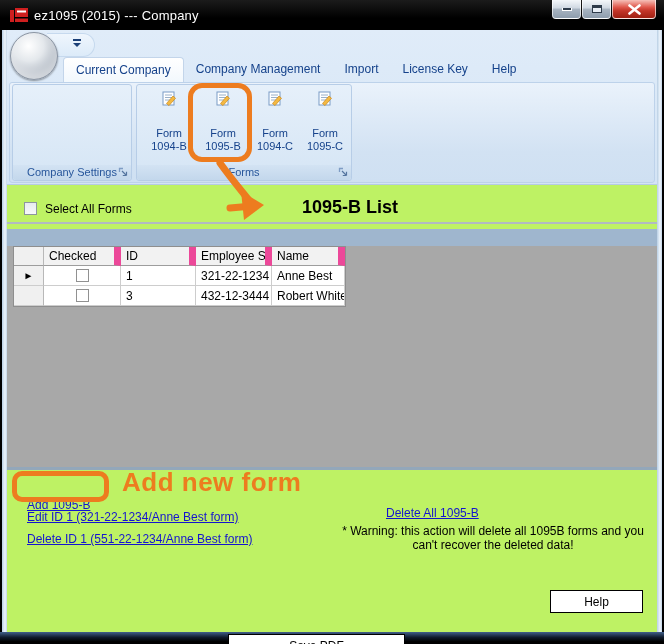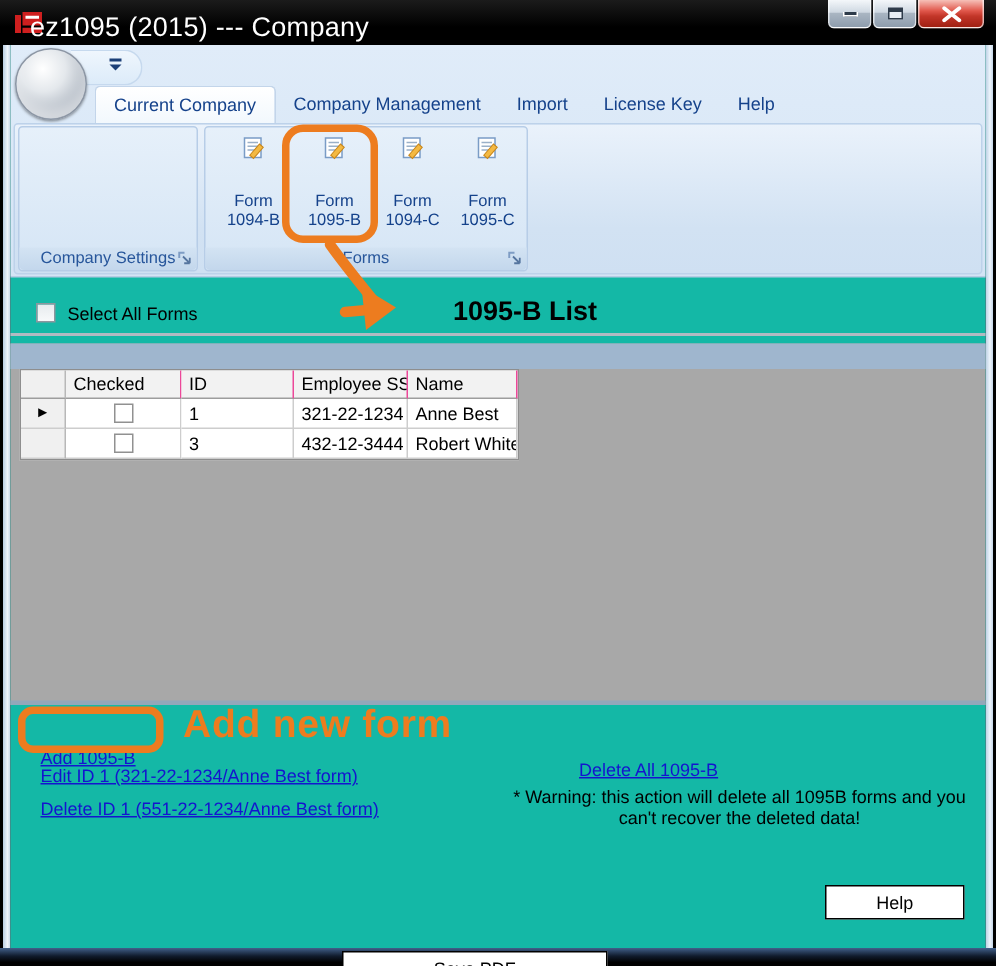--- a/index.html
+++ b/index.html
@@ -2,35 +2,35 @@
 <html><head>
 <meta charset="utf-8">
 <style>
   * { margin:0; padding:0; box-sizing:border-box; }
   body { background:#444; font-family:"Liberation Sans", sans-serif; }
   .window { position:relative; width:664px; height:644px; background:#000; overflow:hidden; }
 
   
   .titlebar { position:absolute; left:0; top:0; width:664px; height:30px; background:linear-gradient(#1b1b1b,#000 60%); }
   .app-icon { position:absolute; left:10px; top:8px; }
-  .win-title { position:absolute; left:20px; top:8px; color:#fff; font-size:18px; letter-spacing:.2px; }
+  .win-title { position:absolute; left:34px; top:8px; color:#fff; font-size:13px; letter-spacing:.2px; }
   .win-btns { position:absolute; right:8px; top:0; display:flex; }
   .wbtn { height:19px; border:1px solid rgba(255,255,255,.65); border-top:none; border-radius:0 0 4px 4px; display:flex; align-items:center; justify-content:center; margin-left:1px; }
   .wbtn-min, .wbtn-max { width:29px; background:linear-gradient(#f4f7fa,#cfd8e2 45%,#a9b5c2 50%,#8e9dad); }
   .wbtn-close { width:44px; background:linear-gradient(#f6c0b8,#e0574b 40%,#c23528 60%,#a02012); }
   .glyph-min { width:10px; height:3px; background:#2e3b4a; border:1px solid #fff; border-top:none; }
   .glyph-max { width:10px; height:8px; border:1px solid #2e3b4a; border-top:3px solid #2e3b4a; background:#e8eef5; }
 
   
   .glass-strip { position:absolute; top:30px; width:5px; height:602px; background:linear-gradient(90deg,#b9cfe4,#eef5fc 60%,#c4d6e8); }
   .glass-left { left:2px; } .glass-right { left:657px; }
   .bottom-frame { position:absolute; left:0; bottom:0; width:664px; height:12px; background:linear-gradient(#41608a,#101b2c 45%,#000 80%); }
 
   
-  .body { position:absolute; left:7px; top:30px; width:650px; height:602px; background:#14b8a6; }
+  .body { position:absolute; left:7px; top:30px; width:650px; height:602px; background:#bef264; }
 
   
   .ribbon { position:absolute; left:0; top:0; width:650px; height:155px; background:linear-gradient(#e0ecf9,#d4e4f5); border-bottom:1px solid #b6cbe4; }
   .qat-flap { position:absolute; left:40px; top:3px; width:48px; height:24px; background:linear-gradient(#eff6fd,#dcebf9); border:1px solid #c6d9ee; border-left:none; border-radius:0 14px 14px 0; }
   .orb { position:absolute; left:3px; top:2px; width:48px; height:48px; border-radius:50%; border:1px solid #8b95a3; background:radial-gradient(circle at 38% 28%, #ffffff, #e4e8ec 35%, #bcc3cc 62%, #8f99a6 100%); box-shadow:inset 0 -6px 8px rgba(255,255,255,.5), 0 1px 2px rgba(0,0,0,.4); }
   .qat-chevron { position:absolute; left:66px; top:9px; width:9px; }
   .qat-bar { width:8px; height:2px; background:#1b3f77; margin-bottom:2px; }
   .qat-tri { width:0; height:0; border-left:4px solid transparent; border-right:4px solid transparent; border-top:4px solid #1b3f77; }
 
   .tabs { position:absolute; left:56px; top:27px; height:25px; display:flex; font-size:12px; color:#15428b; }
@@ -55,21 +55,21 @@
   .select-all-cb { position:absolute; left:17px; top:172px; width:13px; height:13px; border:1px solid #8d969e; background:linear-gradient(#e7ebee,#f7f9fa); }
   .select-all-lbl { position:absolute; left:38px; top:172px; font-size:12px; color:#000; }
   .list-title { position:absolute; left:295px; top:167px; font-family:Liberation Sans, sans-serif; font-weight:bold; font-size:18px; color:#000; }
   .strip-sep { position:absolute; left:0; top:192px; width:650px; height:2px; background:#b2bac2; }
 
   
   .grid-region { position:absolute; left:0; top:199px; width:650px; height:241px; background:#a8a8a8; border-top:17px solid #9fb6ce; border-bottom:3px solid #93a7ba; }
   .datagrid { position:absolute; left:6px; top:0; border:1px solid #8e8e8e; border-collapse:collapse; background:#fff; font-size:12px; color:#000; }
   .dg-row { display:flex; }
   .dg-cell { border-right:1px solid #cdcdcd; border-bottom:1px solid #cdcdcd; padding-left:5px; display:flex; align-items:center; background:#fff; height:20px; overflow:hidden; white-space:nowrap; }
-  .dg-head .dg-cell { background:#f2f2f2; border-right:1px solid #ec4899; border-bottom:1px solid #9d9d9d; height:19px; }
+  .dg-head .dg-cell { background:#f2f2f2; border-right:7px solid #ec4899; border-bottom:1px solid #9d9d9d; height:19px; }
   .dg-rowhead { width:30px; justify-content:center; padding-left:0; background:#f0f0f0 !important; border-right:1px solid #b8b8b8 !important; }
   .col-checked { width:77px; }
   .col-id { width:75px; }
   .col-ss { width:76px; }
   .col-name { width:73px; }
   .cell-cb { justify-content:center; padding-left:0; }
   .grid-cb { width:13px; height:13px; border:1px solid #919191; background:#fff; }
   .sel-arrow { font-size:10px; color:#000; }
 
   

